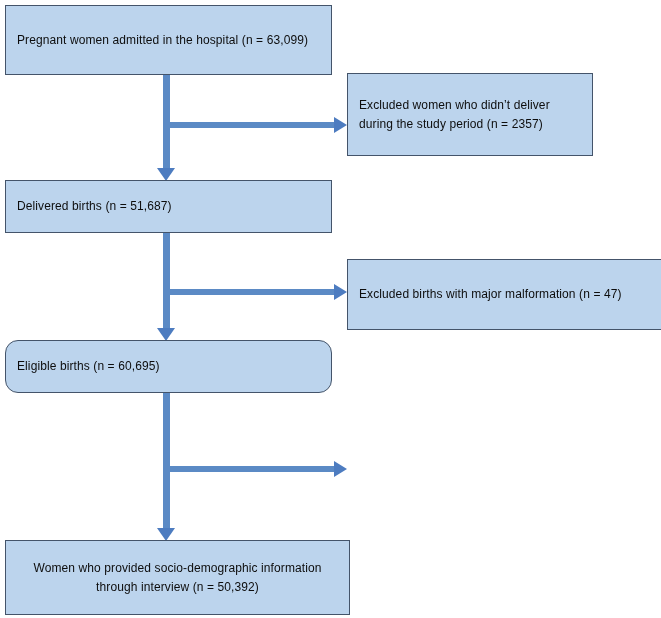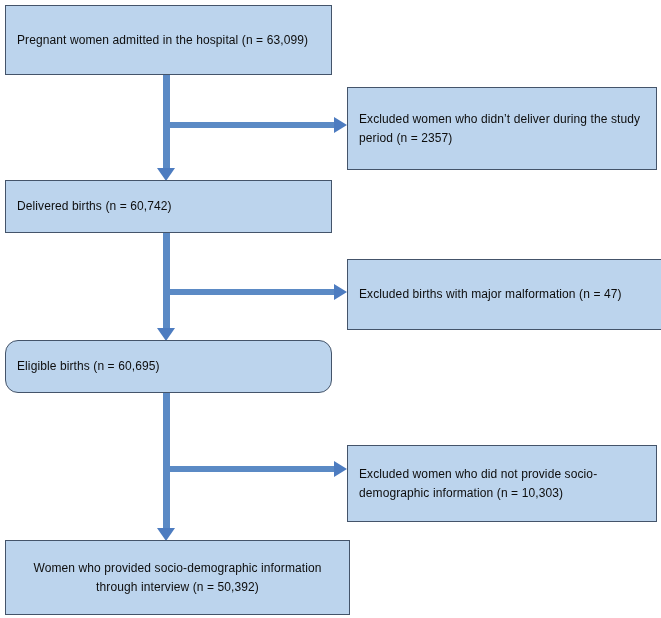--- a/index.html
+++ b/index.html
@@ -77,26 +77,26 @@
   <div class="node-box align-left" style="left:5px; top:5px; width:327px; height:70px;">
     <span class="node-text">Pregnant women admitted in the hospital (n = 63,099)</span>
   </div>
 
   <div class="conn-v-line" style="left:163px; top:75px; width:7px; height:100px;"></div>
   <div class="arrow-down" style="left:157px; top:168px;"></div>
 
   <div class="conn-h-line" style="left:167px; top:122px; width:172px; height:6px;"></div>
   <div class="arrow-right" style="left:334px; top:117px;"></div>
 
-  <div class="node-box align-left" style="left:347px; top:87px; width:310px; height:83px;">
+  <div class="node-box align-left" style="left:347px; top:73px; width:246px; height:83px;">
     <span class="node-text">Excluded women who didn’t deliver during the study period  (n = 2357)</span>
   </div>
 
   <div class="node-box align-left" style="left:5px; top:180px; width:327px; height:53px;">
-    <span class="node-text">Delivered births (n = 60,742)</span>
+    <span class="node-text">Delivered births (n = 51,687)</span>
   </div>
 
   <div class="conn-v-line" style="left:163px; top:233px; width:7px; height:102px;"></div>
   <div class="arrow-down" style="left:157px; top:328px;"></div>
 
   <div class="conn-h-line" style="left:167px; top:289px; width:172px; height:6px;"></div>
   <div class="arrow-right" style="left:334px; top:284px;"></div>
 
   <div class="node-box align-left" style="left:347px; top:259px; width:358px; height:71px;">
     <span class="node-text">Excluded births with major malformation (n = 47)</span>
@@ -105,21 +105,18 @@
   <div class="node-box align-left" style="left:5px; top:340px; width:327px; height:53px;border-radius:13px;">
     <span class="node-text">Eligible births (n = 60,695)</span>
   </div>
 
   <div class="conn-v-line" style="left:163px; top:393px; width:7px; height:140px;"></div>
   <div class="arrow-down" style="left:157px; top:528px;"></div>
 
   <div class="conn-h-line" style="left:167px; top:466px; width:172px; height:6px;"></div>
   <div class="arrow-right" style="left:334px; top:461px;"></div>
 
-  <div class="node-box align-left" style="left:347px; top:445px; width:310px; height:77px;">
-    <span class="node-text">Excluded women who did not provide socio-demographic information (n = 10,303)</span>
-  </div>
 
   <div class="node-box align-center" style="left:5px; top:540px; width:345px; height:75px;">
     <span class="node-text">Women who provided socio-demographic  information through interview (n = 50,392)</span>
   </div>
 
 </div>
 
 </body></html>

